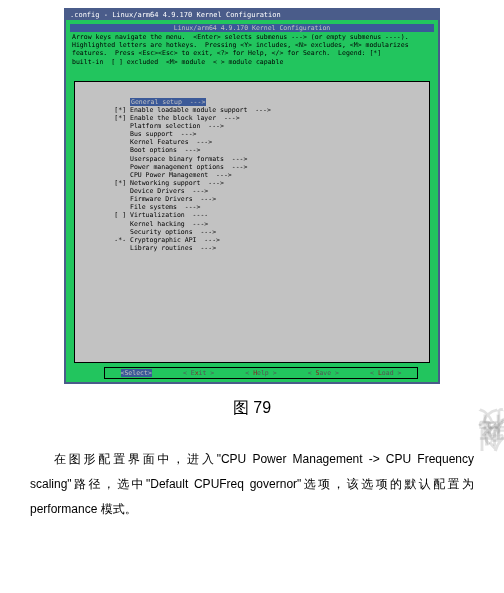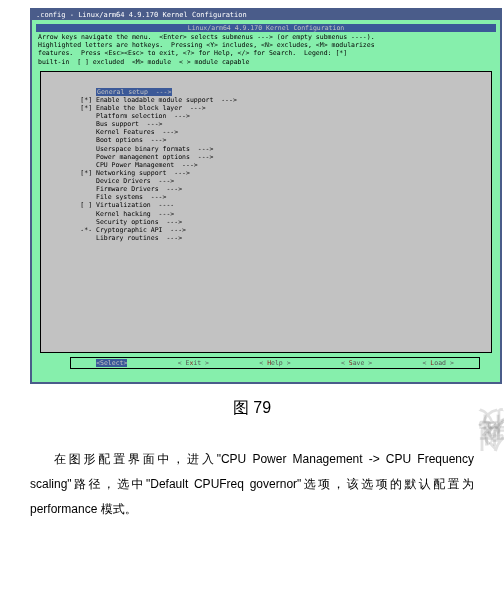--- a/index.html
+++ b/index.html
@@ -8,49 +8,49 @@
       background: #fff;
       font-family: sans-serif;
       position: relative;
     }
     .page-wrap {
       padding: 8px 30px 20px 30px;
     }
     .terminal-frame {
       background: #4a5c8a;
       padding: 2px;
-      width: 472px;
+      width: 376px;
       margin: 0 auto;
     }
     .titlebar {
       color: #fff;
       font-family: monospace;
       font-size: 7px;
       padding: 1px 4px;
     }
     .terminal {
-      background: #86efac;
+      background: #22c55e;
       font-family: monospace;
       font-size: 6.5px;
       line-height: 1.25;
       color: #000;
       padding: 4px 6px 4px 6px;
       height: 362px;
       position: relative;
     }
     .header-line {
       text-align: center;
       background: #3b5998;
       color: #c2c2c2;
       margin: 0 -2px 1px -2px;
       padding: 0 2px;
     }
     .help-block {
       white-space: pre;
-      margin-bottom: 5px;
+      margin-bottom: 15px;
     }
     .menu-box {
       border: 1px solid #000;
       margin: 2px 2px 0 2px;
       padding: 16px 8px 4px 8px;
       height: 282px;
       background: #c2c2c2;
     }
     .menu-items { white-space: pre; }
     .menu-line { display: block; }

